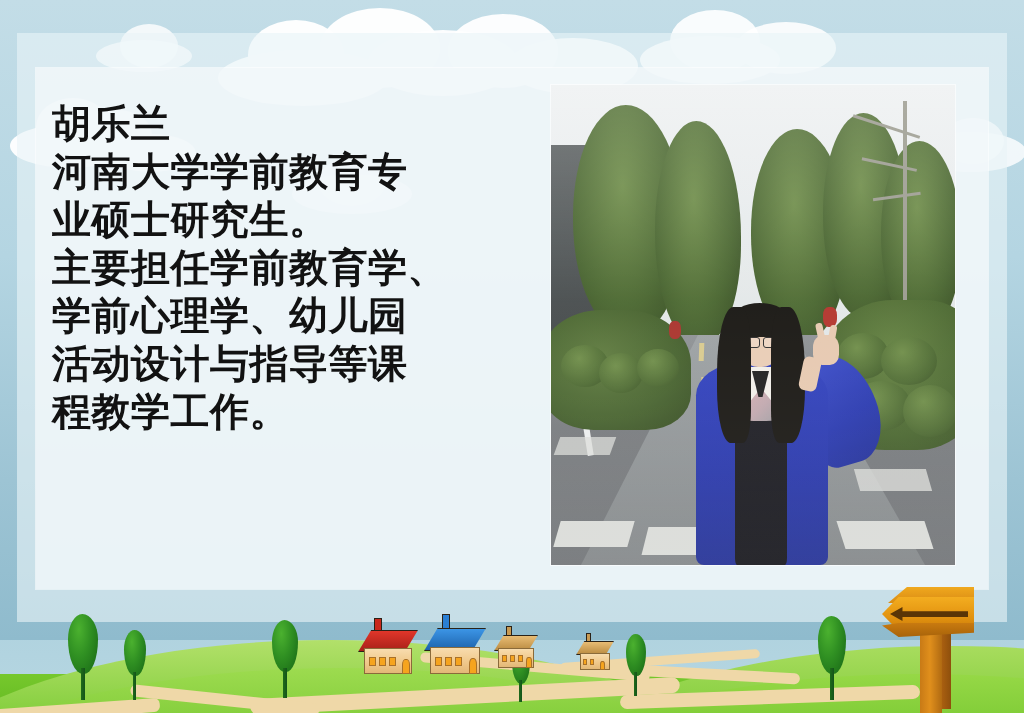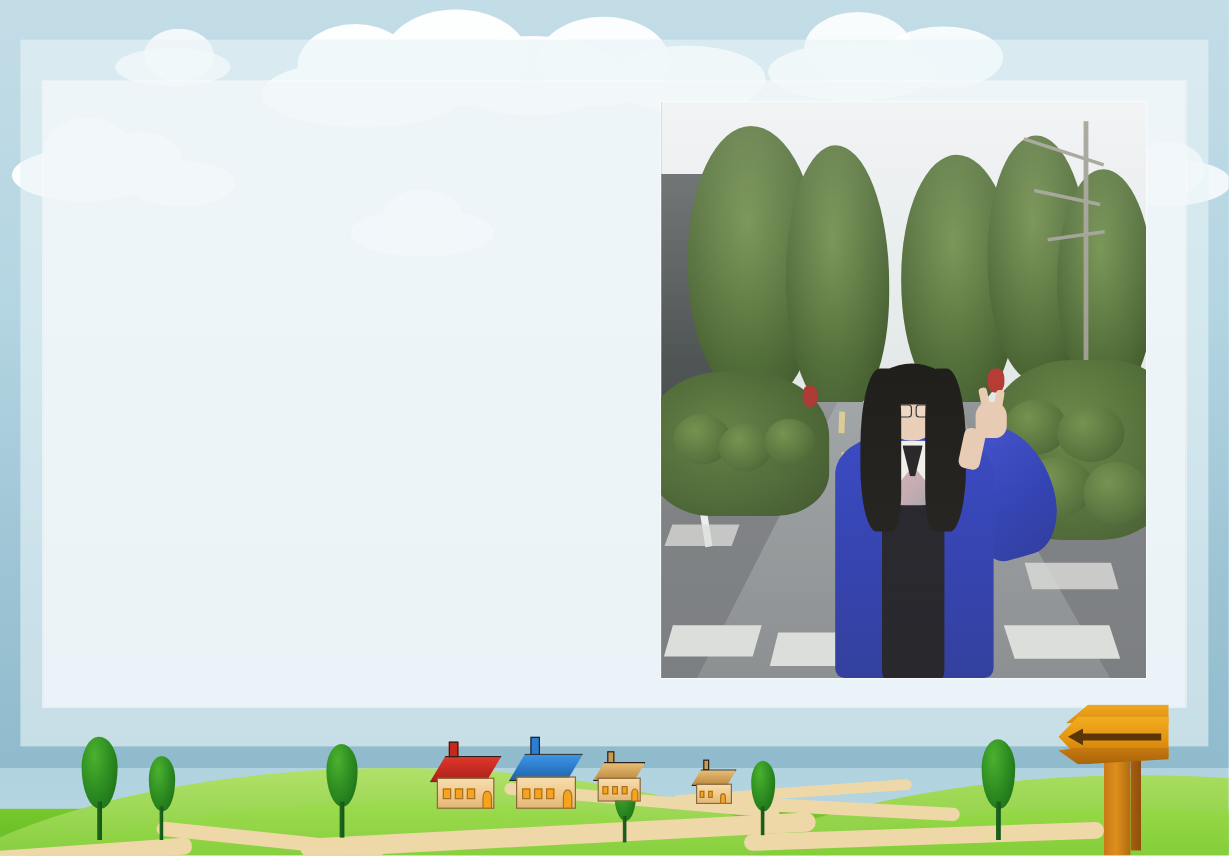--- a/index.html
+++ b/index.html
@@ -352,20 +352,27 @@
 
     <div class="cloudgrp" style="left:292px; top:156px;">
       <div class="cloud" style="left:0px;  top:18px; width:120px; height:40px; opacity:.7;"></div>
       <div class="cloud" style="left:26px; top:2px;  width:68px;  height:48px; opacity:.7;"></div>
     </div>
   </div>
 
   <div class="frame-outer"></div>
   <div class="frame-mid"></div>
 
+  <div class="textblock">胡乐兰
+河南大学学前教育专
+业硕士研究生。
+主要担任学前教育学、
+学前心理学、幼儿园
+活动设计与指导等课
+程教学工作。</div>
 
   <div class="photo-wrap">
 
     <div class="ph p-sky"></div>
 
     <div class="ph p-bldg"></div>
 
     <div class="ph p-tree" style="left:22px;  top:20px;  width:110px; height:230px;"></div>
     <div class="ph p-tree" style="left:104px; top:36px;  width:86px;  height:224px;"></div>
     <div class="ph p-tree" style="left:200px; top:44px;  width:96px;  height:212px;"></div>

